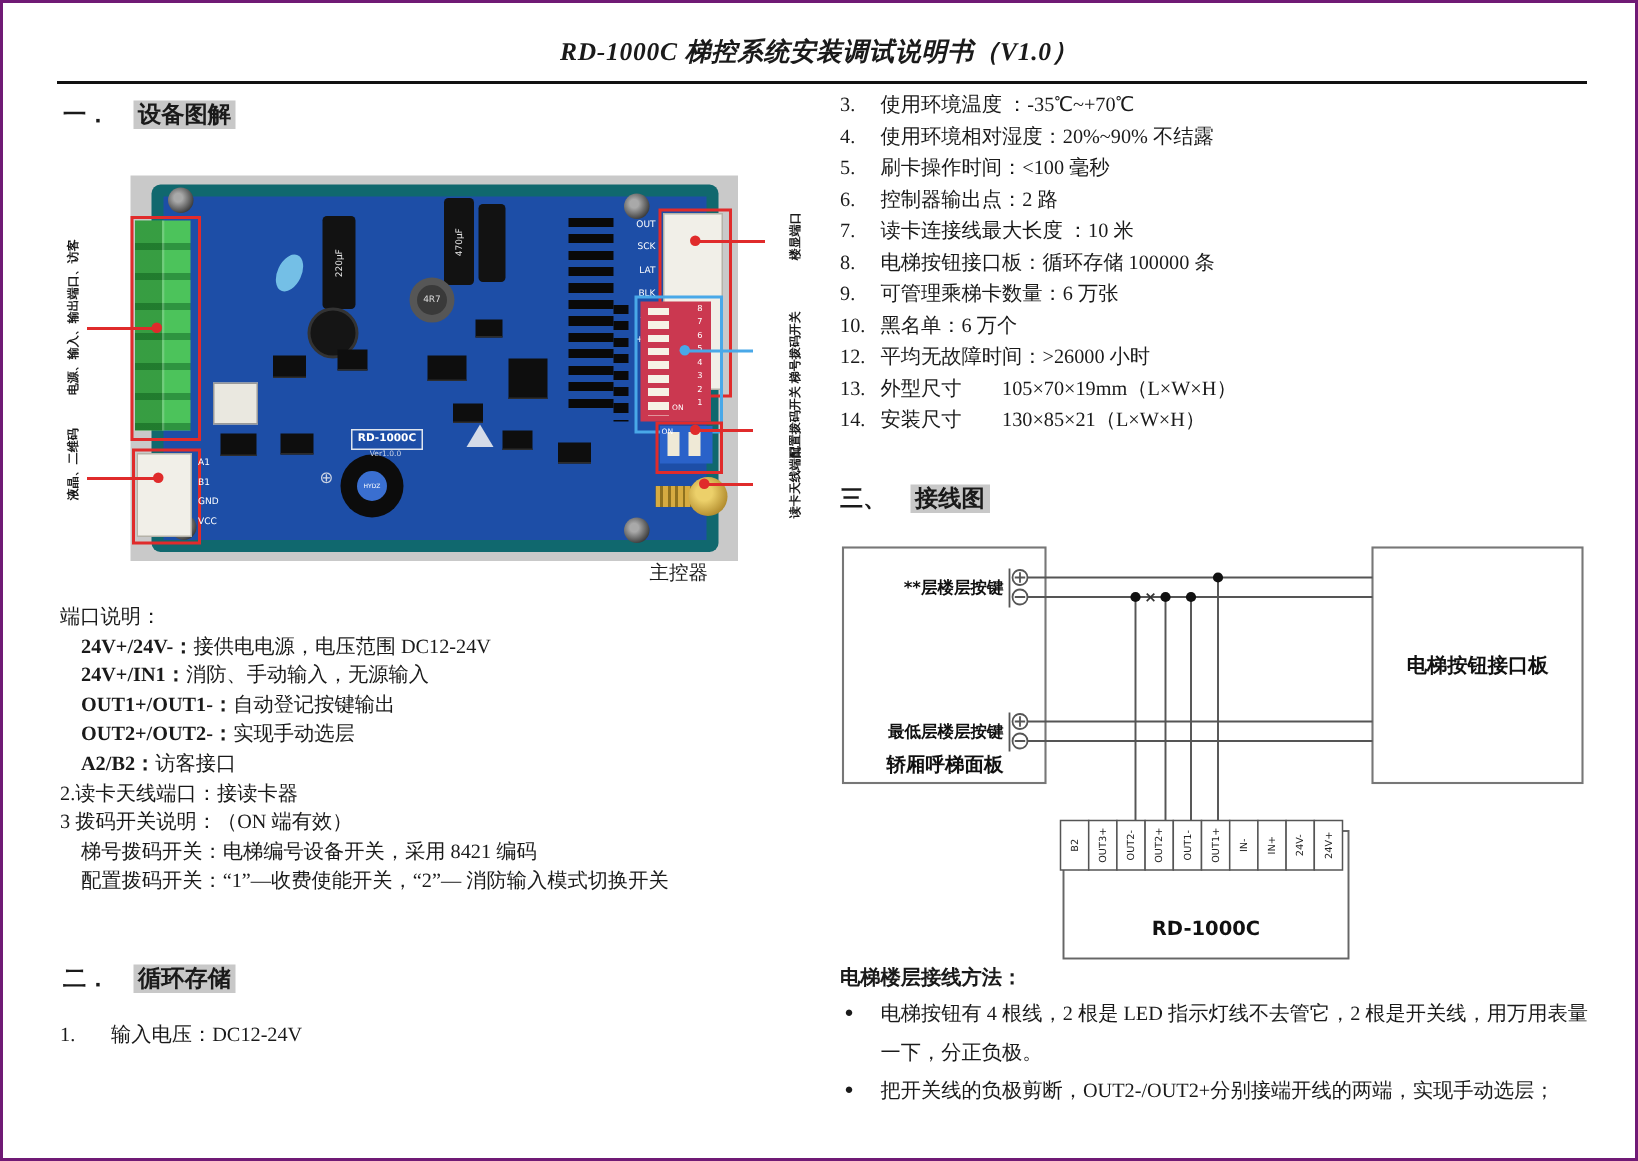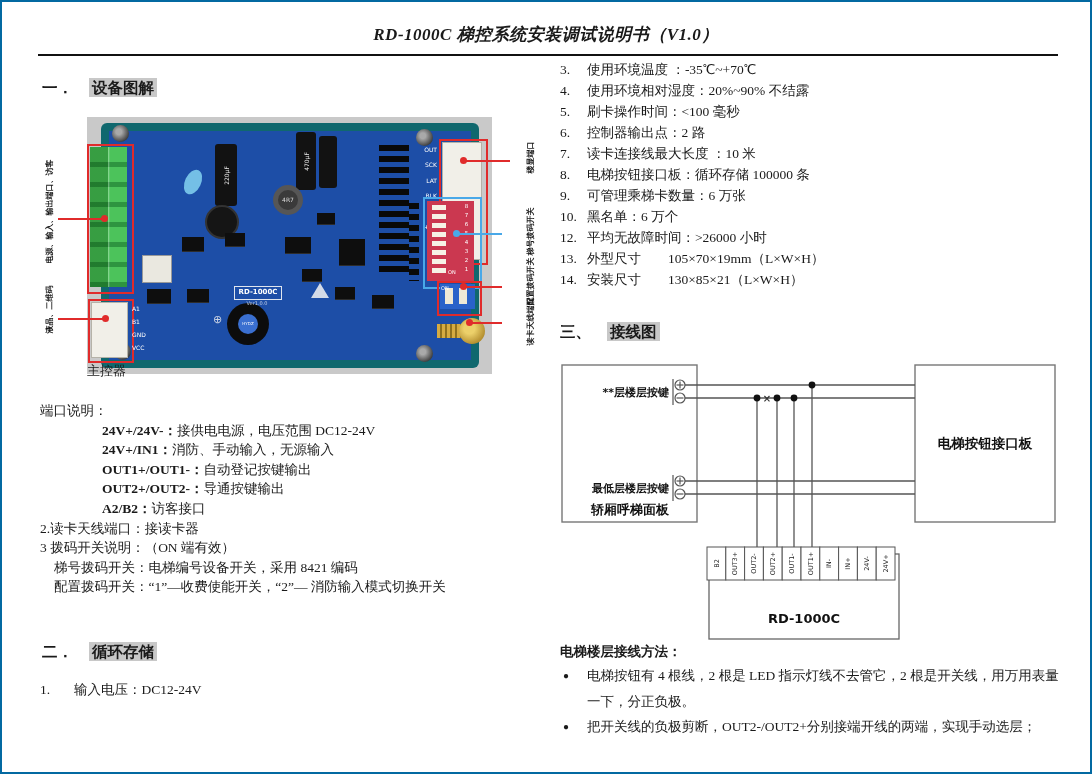--- a/index.html
+++ b/index.html
@@ -1,17 +1,17 @@
 <!DOCTYPE html>
 <html><head>
 <meta charset="utf-8">
 <style>
   html,body{margin:0;padding:0;background:#fff;}
   #page{position:relative;width:1092px;height:774px;background:#ffffff;
-        border:2px solid #0369a1;box-sizing:border-box;overflow:hidden;
+        border:2px solid #701a75;box-sizing:border-box;overflow:hidden;
         font-family:"Liberation Serif",serif;color:#1a1a1a;}
   .abs{position:absolute;}
   .doc-title{left:0;right:0;top:21px;text-align:center;font-style:italic;font-weight:bold;font-size:17px;letter-spacing:.5px;}
   .rule{left:36px;top:52px;width:1020px;height:2px;background:#111;}
   .h{font-weight:bold;font-size:15.5px;}
   .h .num{margin-right:16px;}
   .hl{background:#c8c8c8;padding:1px 3px;}
   
   .photo{left:85px;top:115px;width:405px;height:257px;background:#c9c9c9;}
   .rim{position:absolute;left:14px;top:6px;width:378px;height:245px;background:#10686e;border-radius:6px;}
@@ -56,24 +56,24 @@
      border-right:9px solid transparent;border-bottom:15px solid #d4dbe8;}
   .chip{position:absolute;background:#0e0e0e;border-bottom:1px solid #2c2c2c;}
   .hdr{position:absolute;background:repeating-linear-gradient(180deg,#090909 0 6px,rgba(0,0,0,0) 6px 11px);}
   
   .cline{position:absolute;height:2px;background:#e02b2b;}
   .cline.blue{background:#49a8e8;}
   .cdot{position:absolute;width:7px;height:7px;border-radius:50%;background:#e02b2b;}
   .cdot.blue{background:#49a8e8;}
   .vlab{position:absolute;font-weight:bold;font-size:8px;text-align:center;transform:rotate(-90deg);white-space:nowrap;}
   
-  .caption{left:85px;top:360px;width:385px;text-align:left;font-size:13px;}
+  .caption{left:85px;top:371px;width:385px;text-align:right;font-size:13px;}
   .ports{left:38px;top:399px;width:505px;font-size:13.5px;line-height:19.6px;}
   .ports .in{padding-left:14px;}
-  .b{font-weight:bold;margin-left:48px;}
+  .b{font-weight:bold;}
   .tech{left:38px;top:677px;font-size:13.5px;line-height:21.5px;}
   .tech .num,.specs .num{display:inline-block;}
   .tech .num{width:34px;}
   .specs{left:558px;top:57px;font-size:13.5px;line-height:21px;}
   .specs .num{width:27px;}
   .method-title{left:558px;top:641px;font-size:13.5px;font-weight:bold;}
   .bullets{left:558px;top:661px;width:500px;font-size:13.5px;line-height:25.5px;}
   .bullet{position:relative;padding-left:27px;}
   .bullet .mk{position:absolute;left:3px;top:0;font-size:10px;}
   .pagenum{left:0;right:0;top:726px;text-align:center;font-weight:bold;font-size:12.5px;}
@@ -81,21 +81,21 @@
   svg text{font-family:"DejaVu Sans",sans-serif;}
 </style>
 </head>
 <body>
 
 <div id="page">
 
   <div class="abs doc-title">RD-1000C 梯控系统安装调试说明书（V1.0）</div>
   <div class="abs rule"></div>
 
-  <div class="abs h" style="left:40px;top:64px;margin-top:12px;">
+  <div class="abs h" style="left:40px;top:64px;">
     <span class="num">一．</span><span class="hl">设备图解</span>
   </div>
 
   <div class="abs photo">
     <div class="rim"></div>
     <div class="main"></div>
     <div class="screw" style="left:25px;top:8px;"></div>
     <div class="screw" style="left:329px;top:12px;"></div>
     <div class="screw" style="left:27px;top:226px;"></div>
     <div class="screw" style="left:329px;top:228px;"></div>
@@ -196,21 +196,21 @@
   <div class="cline" style="left:468px;top:320px;width:32px;"></div>
   <div class="cdot" style="left:464px;top:317px;"></div>
 
   <div class="abs caption">主控器</div>
 
   <div class="abs ports">
     <div>端口说明：</div>
     <div class="in"><span class="b">24V+/24V-：</span><span>接供电电源，电压范围 DC12-24V</span></div>
     <div class="in"><span class="b">24V+/IN1：</span><span>消防、手动输入，无源输入</span></div>
     <div class="in"><span class="b">OUT1+/OUT1-：</span><span>自动登记按键输出</span></div>
-    <div class="in"><span class="b">OUT2+/OUT2-：</span><span>导通按键输出</span></div>
+    <div class="in"><span class="b">OUT2+/OUT2-：</span><span>实现手动选层</span></div>
     <div class="in"><span class="b">A2/B2：</span><span>访客接口</span></div>
     <div>2.读卡天线端口：接读卡器</div>
     <div>3 拨码开关说明：（ON 端有效）</div>
     <div class="in">梯号拨码开关：电梯编号设备开关，采用 8421 编码</div>
     <div class="in">配置拨码开关：“1”—收费使能开关，“2”— 消防输入模式切换开关</div>
   </div>
 
   <div class="abs h" style="left:40px;top:640px;">
     <span class="num">二．</span><span class="hl">循环存储</span>
   </div>

